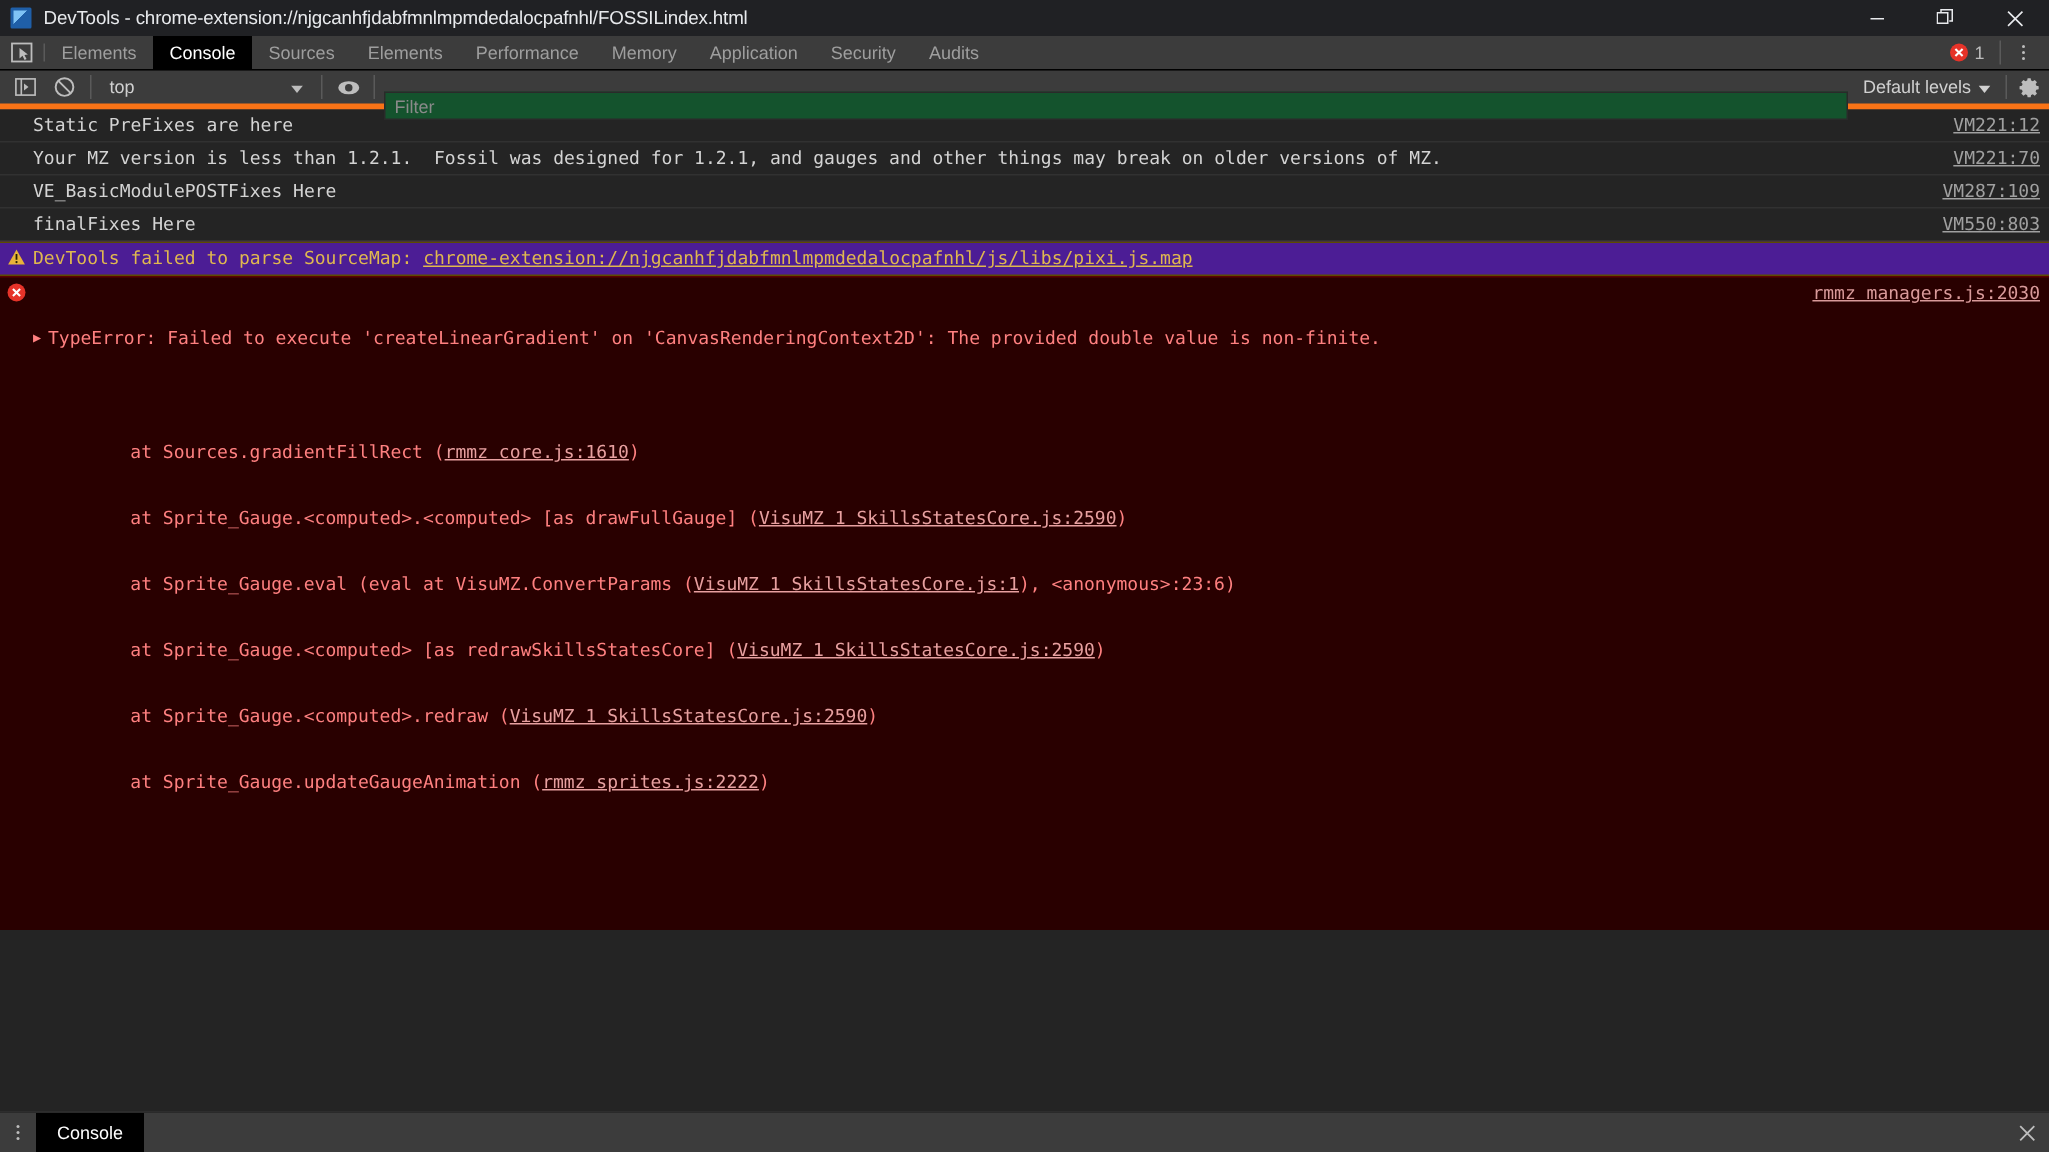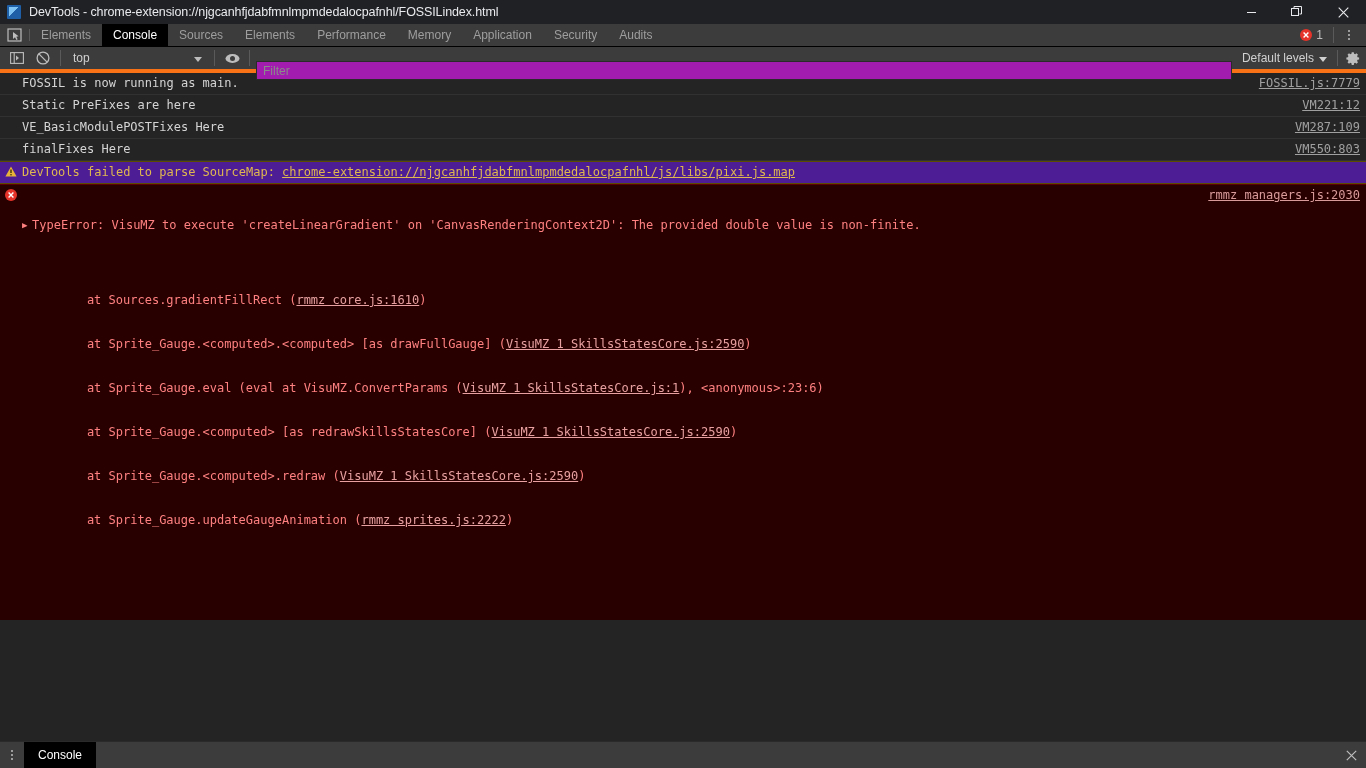--- a/index.html
+++ b/index.html
@@ -140,21 +140,21 @@
     padding-left: 8px;
     position: relative;
     flex: 0 0 auto;
   }
   .ctx-select .caret {
     position: absolute; right: 8px; top: 50%; transform: translateY(-50%);
   }
   .filter-input {
     flex: 1 1 auto;
     height: 19px;
-    background: #a21caf;
+    background: #14532d;
     border: 1px solid #2a2a2a;
     color: #d0d0d0;
     font-size: 12px;
     padding: 0 6px;
     outline: none;
     font-family: "Liberation Sans", sans-serif;
     margin-left: 2px;
     margin-top: 25px;
   }
   .filter-input::placeholder { color: #8a8a8a; }
@@ -405,32 +405,32 @@
       <svg width="15" height="15" viewBox="0 0 16 16">
         <path fill="#bdbdbd" d="M8 5.2a2.8 2.8 0 100 5.6 2.8 2.8 0 000-5.6zm0 4.2a1.4 1.4 0 110-2.8 1.4 1.4 0 010 2.8z"></path>
         <path fill="#bdbdbd" d="M14 9.1v-2.2l-1.7-.3a4.6 4.6 0 00-.5-1.2l1-1.4-1.6-1.6-1.4 1a4.6 4.6 0 00-1.2-.5L8.3 1.2H6.1l-.3 1.7c-.4.1-.8.3-1.2.5l-1.4-1-1.6 1.6 1 1.4c-.2.4-.4.8-.5 1.2l-1.7.3v2.2l1.7.3c.1.4.3.8.5 1.2l-1 1.4 1.6 1.6 1.4-1c.4.2.8.4 1.2.5l.3 1.7h2.2l.3-1.7c.4-.1.8-.3 1.2-.5l1.4 1 1.6-1.6-1-1.4c.2-.4.4-.8.5-1.2l1.7-.3z"></path>
       </svg>
     </div>
   </div>
 </div>
 
 <div class="console-body">
 
-  <div class="msg">
-    <div class="gutter"></div>
-    <div class="text">FOSSIL is now running as main.</div>
-    <a class="srclink" href="#">FOSSIL.js:7779</a>
-  </div>
 
   <div class="msg">
     <div class="gutter"></div>
     <div class="text">Static PreFixes are here</div>
     <a class="srclink" href="#">VM221:12</a>
   </div>
 
+  <div class="msg">
+    <div class="gutter"></div>
+    <div class="text">Your MZ version is less than 1.2.1.  Fossil was designed for 1.2.1, and gauges and other things may break on older versions of MZ.</div>
+    <a class="srclink" href="#">VM221:70</a>
+  </div>
 
   <div class="msg">
     <div class="gutter"></div>
     <div class="text">VE_BasicModulePOSTFixes Here</div>
     <a class="srclink" href="#">VM287:109</a>
   </div>
 
   <div class="msg">
     <div class="gutter"></div>
     <div class="text">finalFixes Here</div>
@@ -450,21 +450,21 @@
 
   <div class="msg error">
     <div class="gutter">
       <span style="display:flex;width:12px;height:12px;border-radius:50%;background:#e63329;align-items:center;justify-content:center">
         <svg width="8" height="8" viewBox="0 0 8 8">
             <path d="M1.6 1.6 L6.4 6.4 M6.4 1.6 L1.6 6.4" stroke="#fff" stroke-width="1.4"></path>
           </svg>
       </span>
     </div>
     <div class="text">
-      <div><span class="arrow-toggle">▶</span><span>TypeError: VisuMZ to execute 'createLinearGradient' on 'CanvasRenderingContext2D': The provided double value is non-finite.</span></div>
+      <div><span class="arrow-toggle">▶</span><span>TypeError: Failed to execute 'createLinearGradient' on 'CanvasRenderingContext2D': The provided double value is non-finite.</span></div>
       <div class="stack">
         <div class="stack-line"><span>    at Sources.gradientFillRect (</span><a class="srcref" href="#">rmmz core.js:1610</a><span>)</span></div>
         <div class="stack-line"><span>    at Sprite_Gauge.&lt;computed&gt;.&lt;computed&gt; [as drawFullGauge] (</span><a class="srcref" href="#">VisuMZ 1 SkillsStatesCore.js:2590</a><span>)</span></div>
         <div class="stack-line"><span>    at Sprite_Gauge.eval (eval at VisuMZ.ConvertParams (</span><a class="srcref" href="#">VisuMZ 1 SkillsStatesCore.js:1</a><span>), &lt;anonymous&gt;:23:6)</span></div>
         <div class="stack-line"><span>    at Sprite_Gauge.&lt;computed&gt; [as redrawSkillsStatesCore] (</span><a class="srcref" href="#">VisuMZ 1 SkillsStatesCore.js:2590</a><span>)</span></div>
         <div class="stack-line"><span>    at Sprite_Gauge.&lt;computed&gt;.redraw (</span><a class="srcref" href="#">VisuMZ 1 SkillsStatesCore.js:2590</a><span>)</span></div>
         <div class="stack-line"><span>    at Sprite_Gauge.updateGaugeAnimation (</span><a class="srcref" href="#">rmmz sprites.js:2222</a><span>)</span></div>
         
         
         

